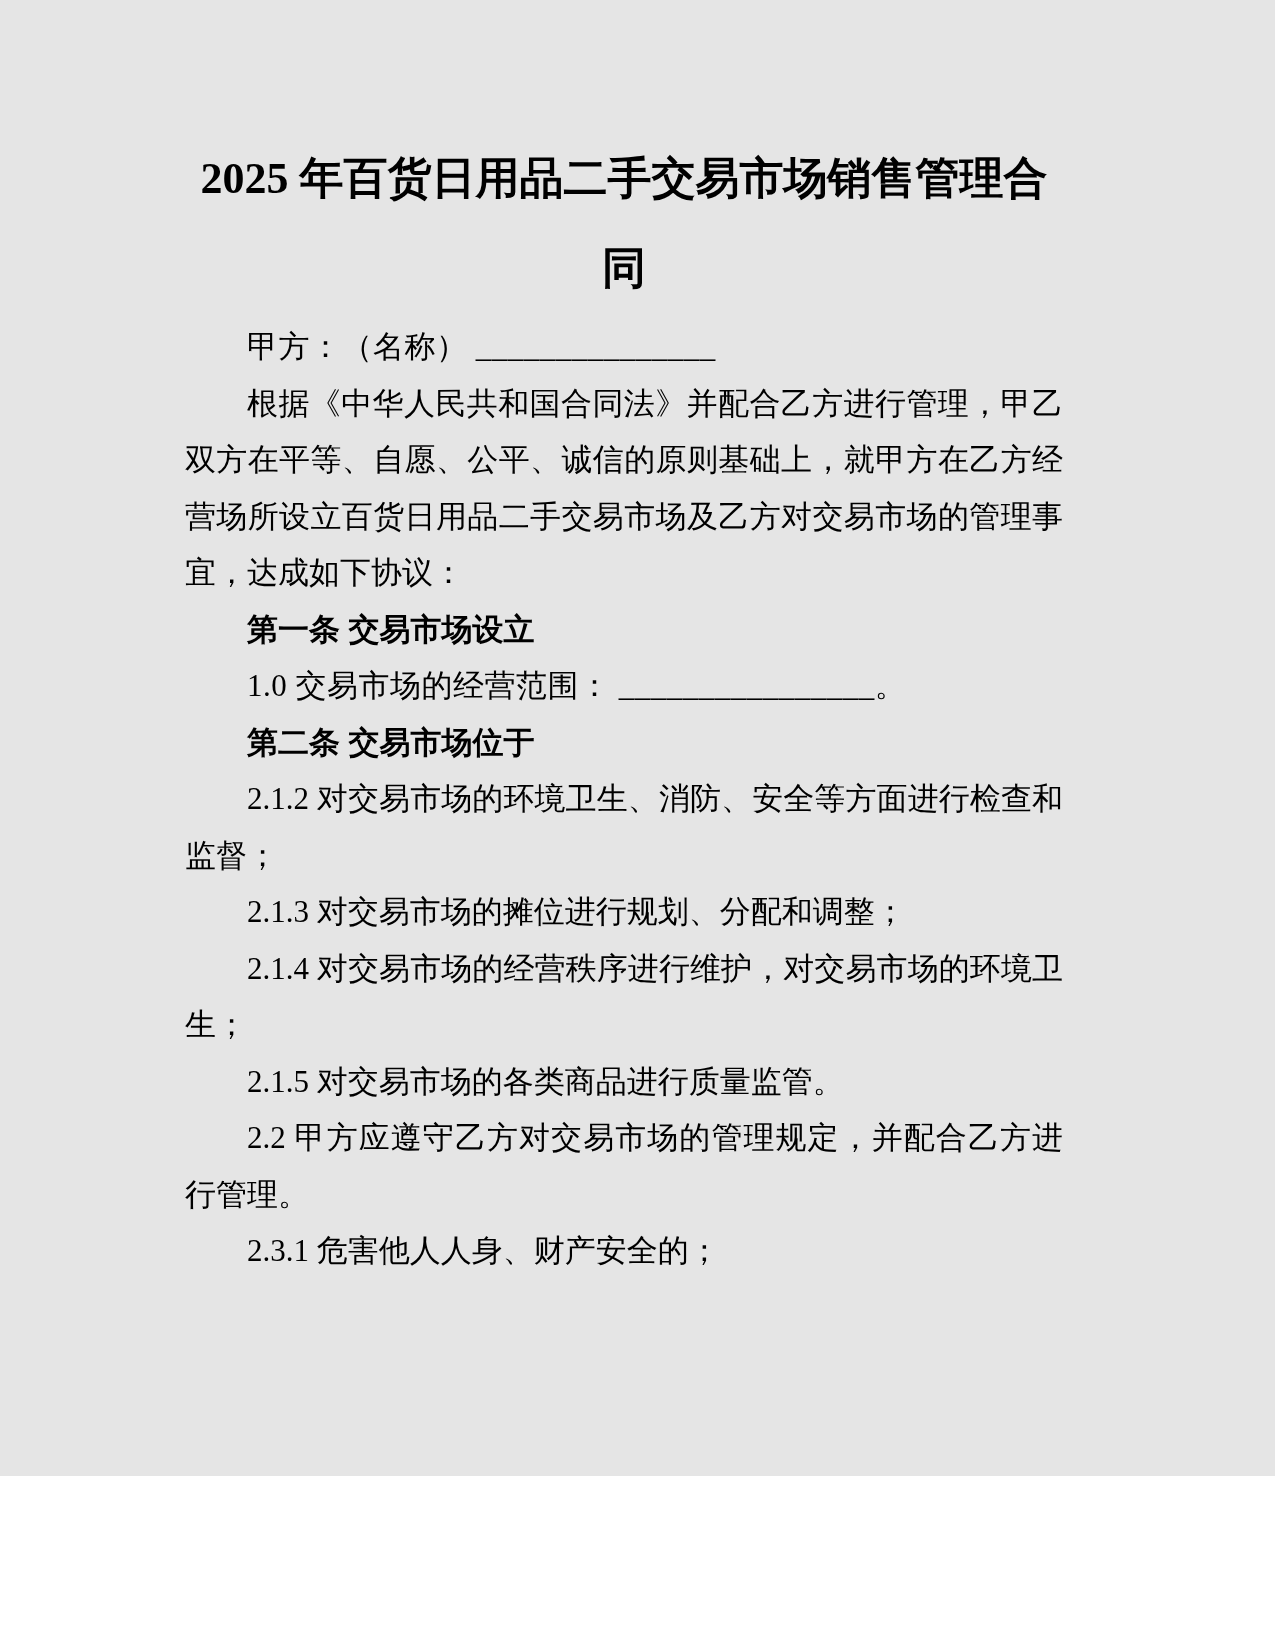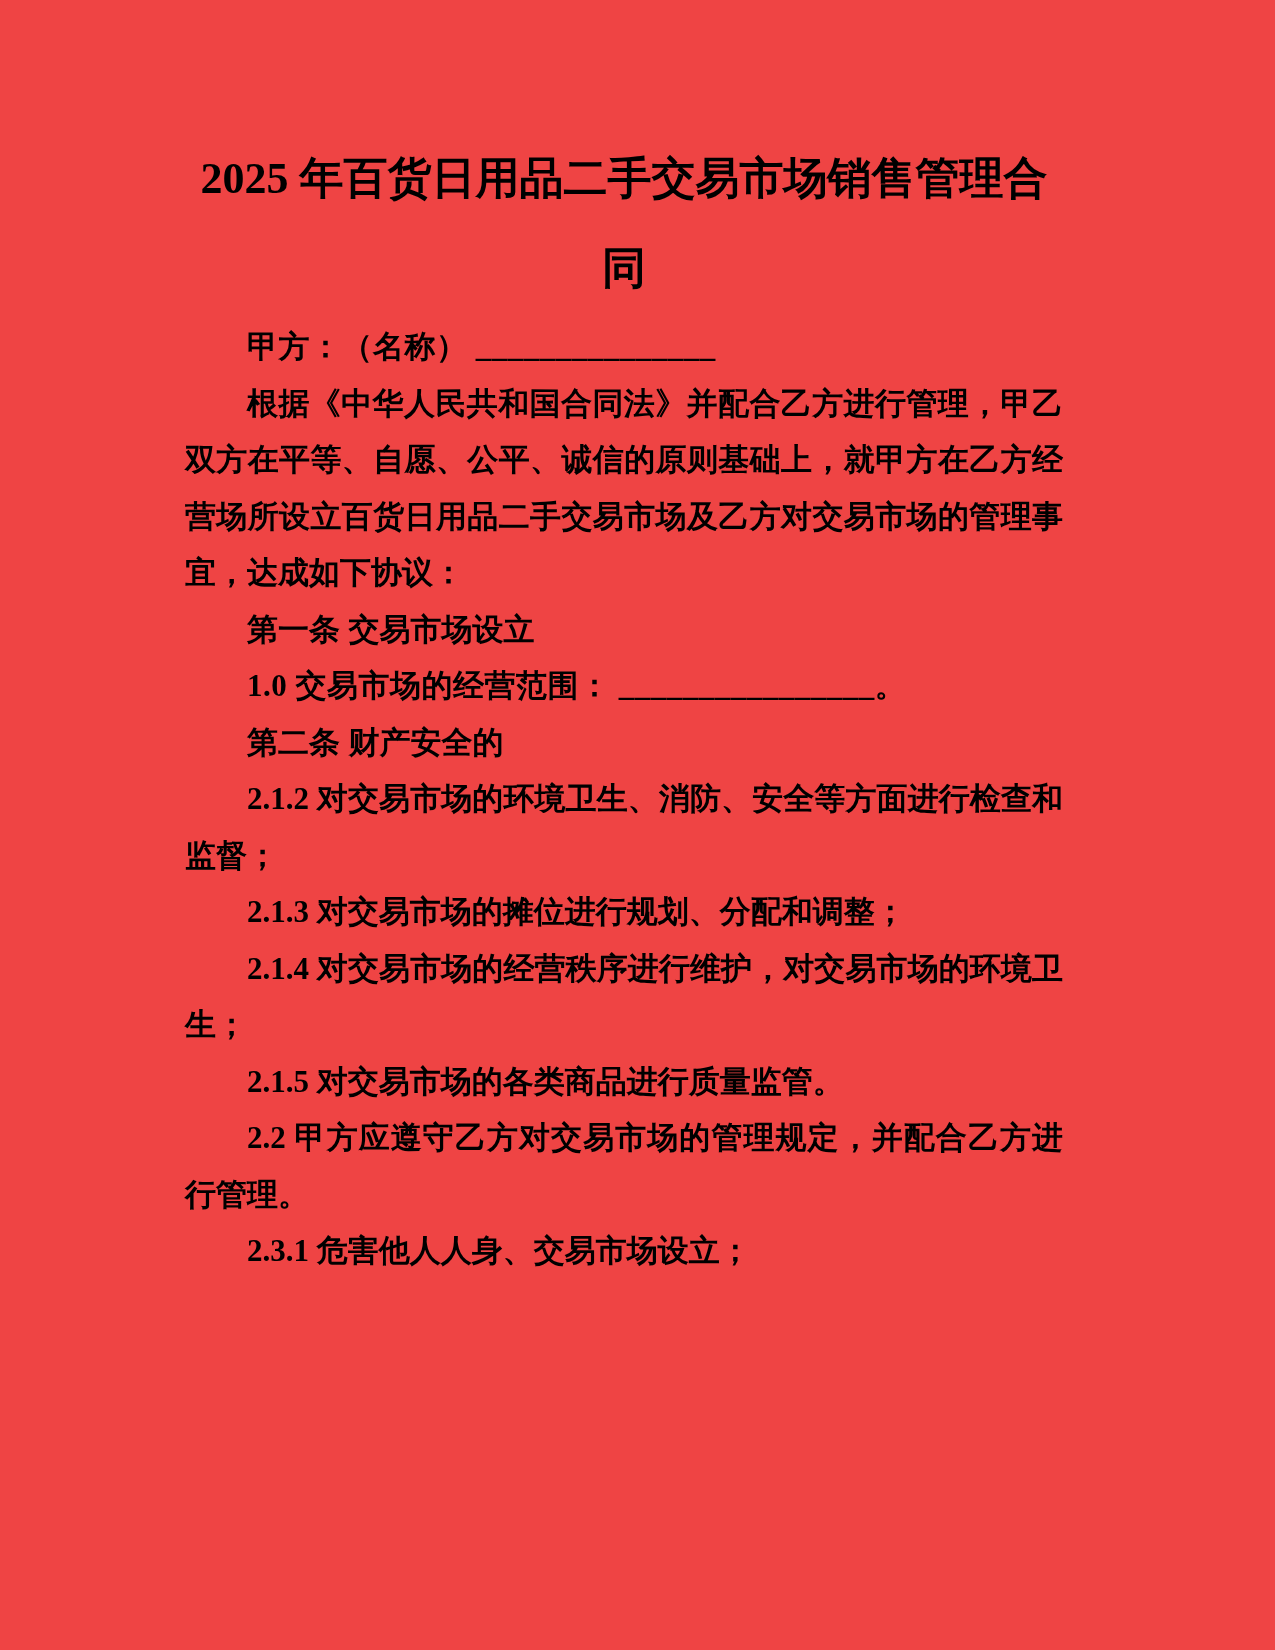--- a/index.html
+++ b/index.html
@@ -3,43 +3,43 @@
 <meta charset="utf-8">
 <style>
   html, body {
     margin: 0;
     padding: 0;
     background: #ffffff;
   }
   .page {
     position: relative;
     width: 1275px;
-    height: 1650px;
+    height: 1476px;
     box-sizing: border-box;
-    background: #ef4444;
+    background: #e5e5e5;
     color: #000000;
     padding: 134px 212px 0 185px;
     font-family: "Liberation Serif", "DejaVu Serif", serif;
     font-size: 31px;
     line-height: 56.5px;
     overflow: hidden;
   }
   .doc-title {
     margin: 0 0 5px 0;
     font-size: 44px;
     line-height: 90px;
     font-weight: bold;
     text-align: center;
     font-family: "Liberation Serif", "DejaVu Serif", serif;
   }
   .para {
     margin: 0;
     text-indent: 2em;
     text-align: justify;
-    font-weight: bold;
+    font-weight: normal;
   }
   .para.heading {
     font-weight: bold;
     text-align: left;
     font-family: Liberation Sans, sans-serif;
     font-size: 31px;
     line-height: 56.5px;
   }
   .para.fill {
     text-align: left;
@@ -56,28 +56,28 @@
   <p class="para fill">甲方：（名称） _______________</p>
 
 
   <p class="para">根据《中华人民共和国合同法》并配合乙方进行管理，甲乙双方在平等、自愿、公平、诚信的原则基础上，就甲方在乙方经营场所设立百货日用品二手交易市场及乙方对交易市场的管理事宜，达成如下协议：</p>
 
   <h2 class="para heading">第一条 交易市场设立</h2>
 
 
   <p class="para fill">1.0 交易市场的经营范围： ________________。</p>
 
-  <h2 class="para heading">第二条 财产安全的</h2>
+  <h2 class="para heading">第二条 交易市场位于</h2>
 
 
   <p class="para">2.1.2 对交易市场的环境卫生、消防、安全等方面进行检查和监督；</p>
 
   <p class="para">2.1.3 对交易市场的摊位进行规划、分配和调整；</p>
 
   <p class="para">2.1.4 对交易市场的经营秩序进行维护，对交易市场的环境卫生；</p>
 
   <p class="para">2.1.5 对交易市场的各类商品进行质量监管。</p>
 
   <p class="para">2.2 甲方应遵守乙方对交易市场的管理规定，并配合乙方进行管理。</p>
 
-  <p class="para">2.3.1 危害他人人身、交易市场设立；</p>
+  <p class="para">2.3.1 危害他人人身、财产安全的；</p>
 
 </div>
 
 </body></html>

